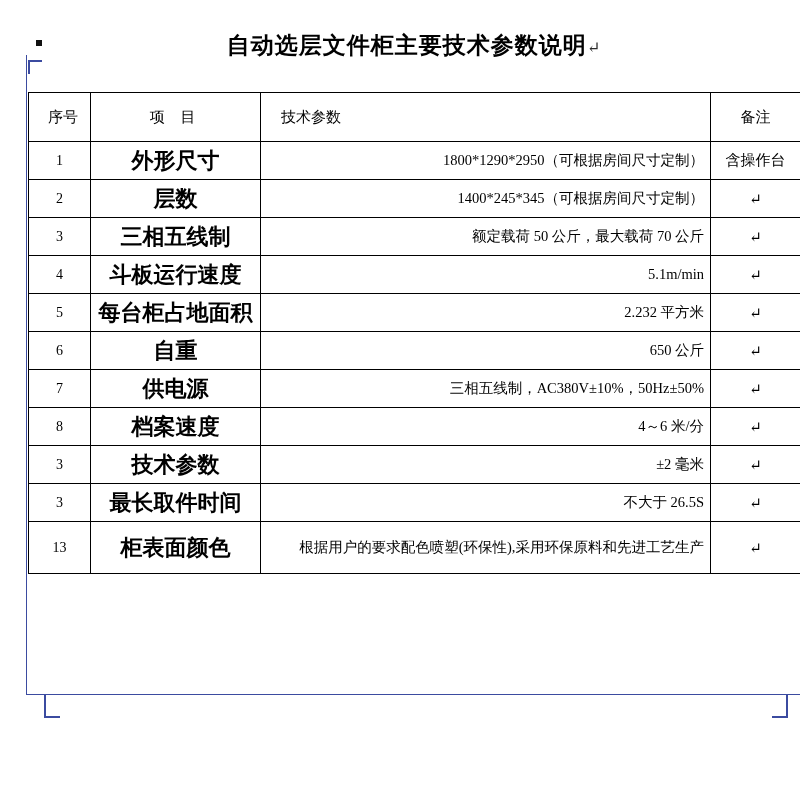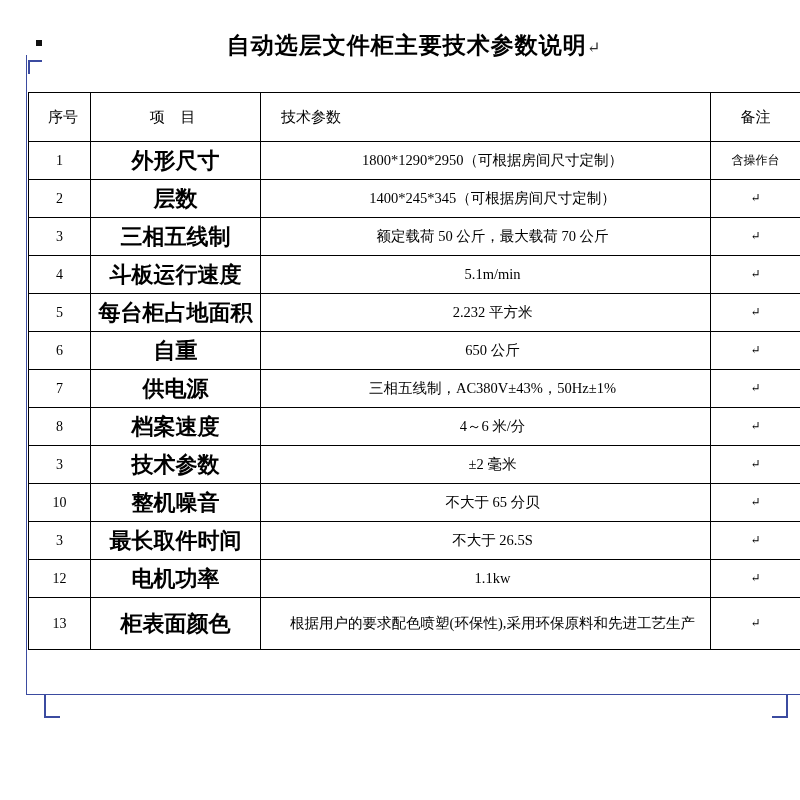--- a/index.html
+++ b/index.html
@@ -138,29 +138,29 @@
   tbody td.c-no {
     text-align: center;
     font-size: 14px;
   }
   tbody td.c-item {
     text-align: center;
     font-size: 22px;
     font-weight: bold;
   }
   tbody td.c-spec {
-    text-align: center;
+    text-align: right;
     font-size: 14.5px;
     padding-left: 20px;
     line-height: 1.45;
     margin-left: 6px;
   }
   tbody td.c-note {
     text-align: center;
-    font-size: 12px;
+    font-size: 15px;
   }
   tbody tr.tall { height: 52px; }
   tbody tr.tall td.c-spec { font-size: 14.5px; }
 
   .pilcrow {
     font-family: "Liberation Serif", "DejaVu Serif", serif;
     color: #333333;
   }
 </style>
 </head>
@@ -228,51 +228,39 @@
       </tr>
       <tr>
         <td class="c-no">6</td>
         <td class="c-item">自重</td>
         <td class="c-spec">650 公斤</td>
         <td class="c-note">↵</td>
       </tr>
       <tr>
         <td class="c-no">7</td>
         <td class="c-item">供电源</td>
-        <td class="c-spec">三相五线制，AC380V±43%，50Hz±1%</td>
+        <td class="c-spec">三相五线制，AC380V±10%，50Hz±50%</td>
         <td class="c-note">↵</td>
       </tr>
       <tr>
         <td class="c-no">8</td>
         <td class="c-item">档案速度</td>
         <td class="c-spec">4～6 米/分</td>
         <td class="c-note">↵</td>
       </tr>
       <tr>
         <td class="c-no">3</td>
         <td class="c-item">技术参数</td>
         <td class="c-spec">±2 毫米</td>
         <td class="c-note">↵</td>
       </tr>
       <tr>
-        <td class="c-no">10</td>
-        <td class="c-item">整机噪音</td>
-        <td class="c-spec">不大于 65 分贝</td>
-        <td class="c-note">↵</td>
-      </tr>
-      <tr>
         <td class="c-no">3</td>
         <td class="c-item">最长取件时间</td>
         <td class="c-spec">不大于 26.5S</td>
-        <td class="c-note">↵</td>
-      </tr>
-      <tr>
-        <td class="c-no">12</td>
-        <td class="c-item">电机功率</td>
-        <td class="c-spec">1.1kw</td>
         <td class="c-note">↵</td>
       </tr>
       <tr class="tall">
         <td class="c-no">13</td>
         <td class="c-item">柜表面颜色</td>
         <td class="c-spec">根据用户的要求配色喷塑(环保性),采用环保原料和先进工艺生产</td>
         <td class="c-note">↵</td>
       </tr>
     </tbody>
   </table>

